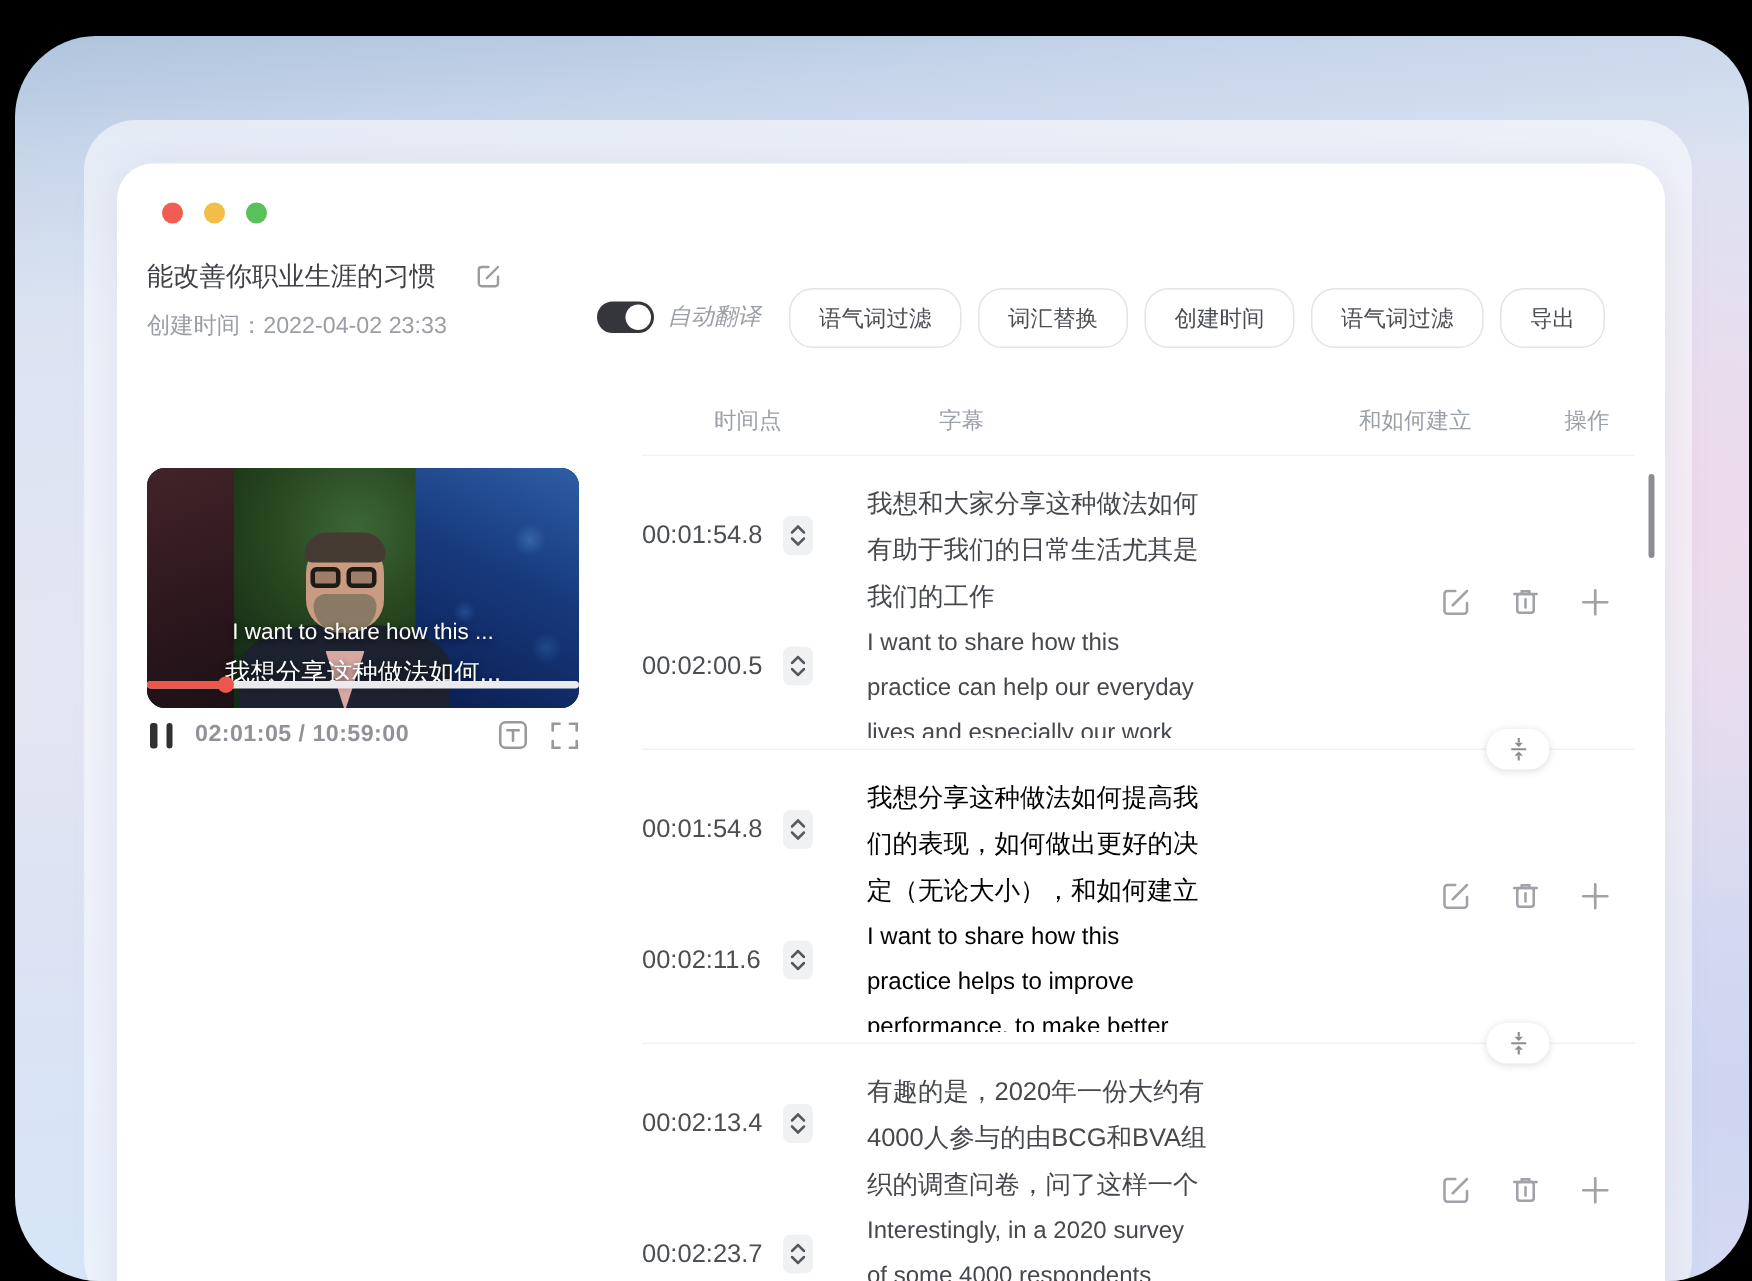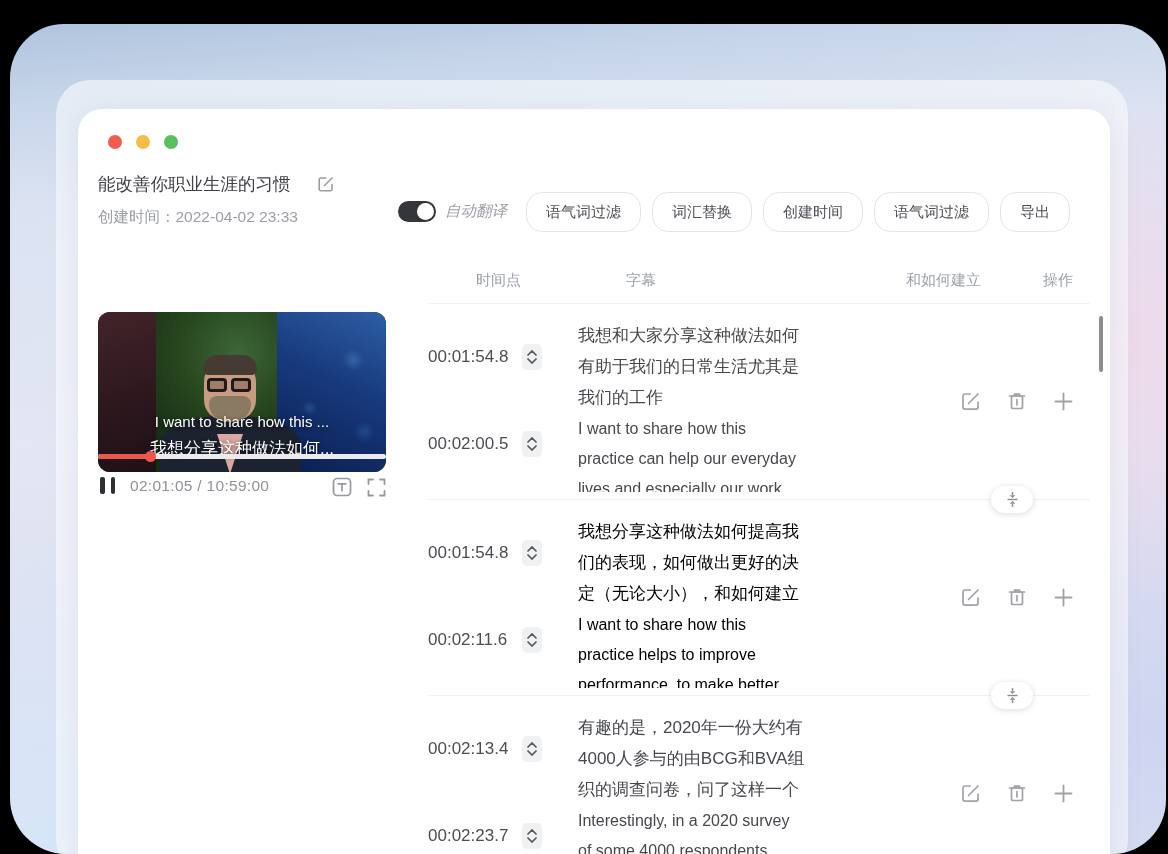--- a/index.html
+++ b/index.html
@@ -68,21 +68,21 @@
     text-shadow:0 1px 4px rgba(0,0,0,.75); }
   .vsub.en { bottom:42px; font-size:15px; }
   .vsub.zh { bottom:12px; font-size:17px; }
 
   .progress { position:absolute; left:20px; top:342px; width:288px; height:12px; cursor:pointer; }
   .progress .track { position:absolute; top:3px; width:100%; height:5px; border-radius:3px; background:#ebebed; }
   .progress .fill { position:absolute; top:3px; height:5px; border-radius:3px; background:#ee564b; }
   .progress .knob { position:absolute; top:0; width:11px; height:11px; border-radius:50%; background:#ee564b; }
 
   .controls { position:absolute; left:22px; top:368px; width:286px; height:26px;
-    display:flex; align-items:flex-start; }
+    display:flex; align-items:center;font-weight:bold; }
   .pause { display:flex; gap:6px; cursor:pointer; }
   .pause i { display:block; width:4.5px; height:17px; background:#2e3034; border-radius:2px; }
   .time-display { margin-left:15px; font-size:15.5px; color:#909298; letter-spacing:.3px; }
   .ctl-icons { margin-left:auto; display:flex; gap:15px; align-items:center; }
   .ctl-icons svg { cursor:pointer; display:block; }
 
   
   .thead-label { position:absolute; top:162px; font-size:15px; color:#9ba1a9;margin-left:48px; }
   .thead-divider { position:absolute; left:350px; top:194px; width:662px; height:1px; background:#f1f2f4; }
 

